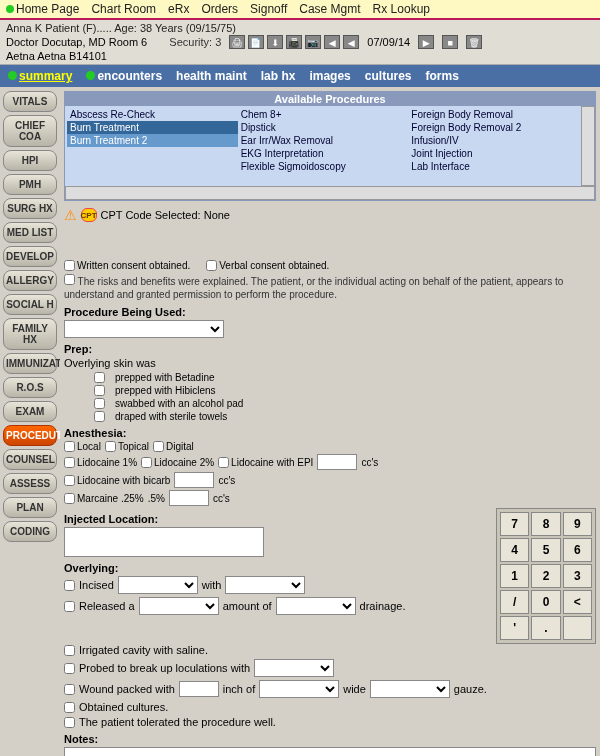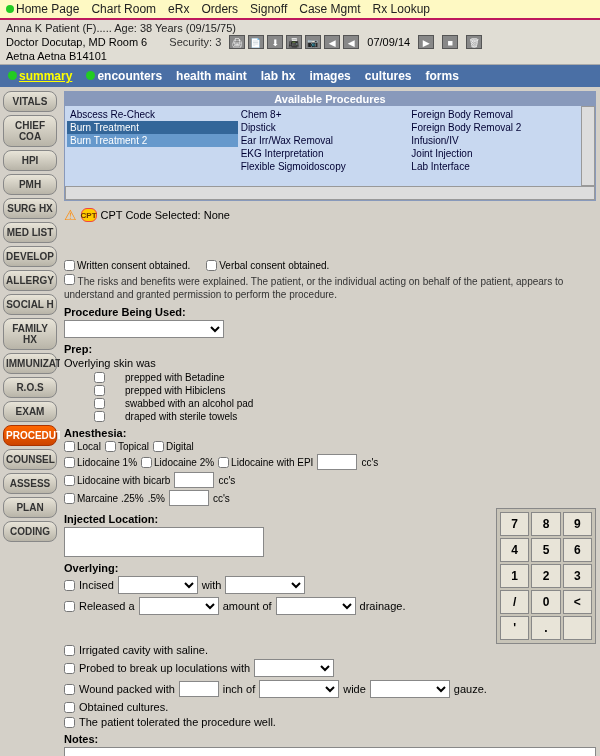--- a/index.html
+++ b/index.html
@@ -57,21 +57,21 @@
     .section-label { font-weight: bold; font-size: 11px; margin-top: 5px; margin-bottom: 2px; }
     .form-row { display: flex; align-items: center; gap: 4px; margin-bottom: 3px; font-size: 11px; }
     .form-select { height: 18px; font-size: 10px; border: 1px solid #888; background: white; min-width: 80px; }
     .form-input { height: 16px; font-size: 10px; border: 1px solid #888; background: white; }
     .form-input-sm { width: 40px; }
     .checkbox-label { display: flex; align-items: center; gap: 2px; font-size: 10px; }
     input[type=checkbox] { width: 11px; height: 11px; }
 
     
     .prep-grid { margin-left: 30px; font-size: 10px; }
-    .prep-row { display: flex; align-items: center; gap: 20px; margin-bottom: 2px; }
+    .prep-row { display: flex; align-items: center; gap: 10px; margin-bottom: 2px; }
 
     
     .anesthesia-row { display: flex; flex-wrap: wrap; align-items: center; gap: 4px; margin-bottom: 2px; font-size: 10px; }
 
     
     .numpad { width: 100px; border: 1px solid #888; background: #c8c4b8; padding: 3px; }
     .numpad-grid { display: grid; grid-template-columns: repeat(3, 1fr); gap: 2px; }
     .numpad-btn { background: #e8e4d8; border: 1px solid #888; text-align: center; padding: 4px 2px; cursor: pointer; font-size: 12px; font-weight: bold; }
 
     

